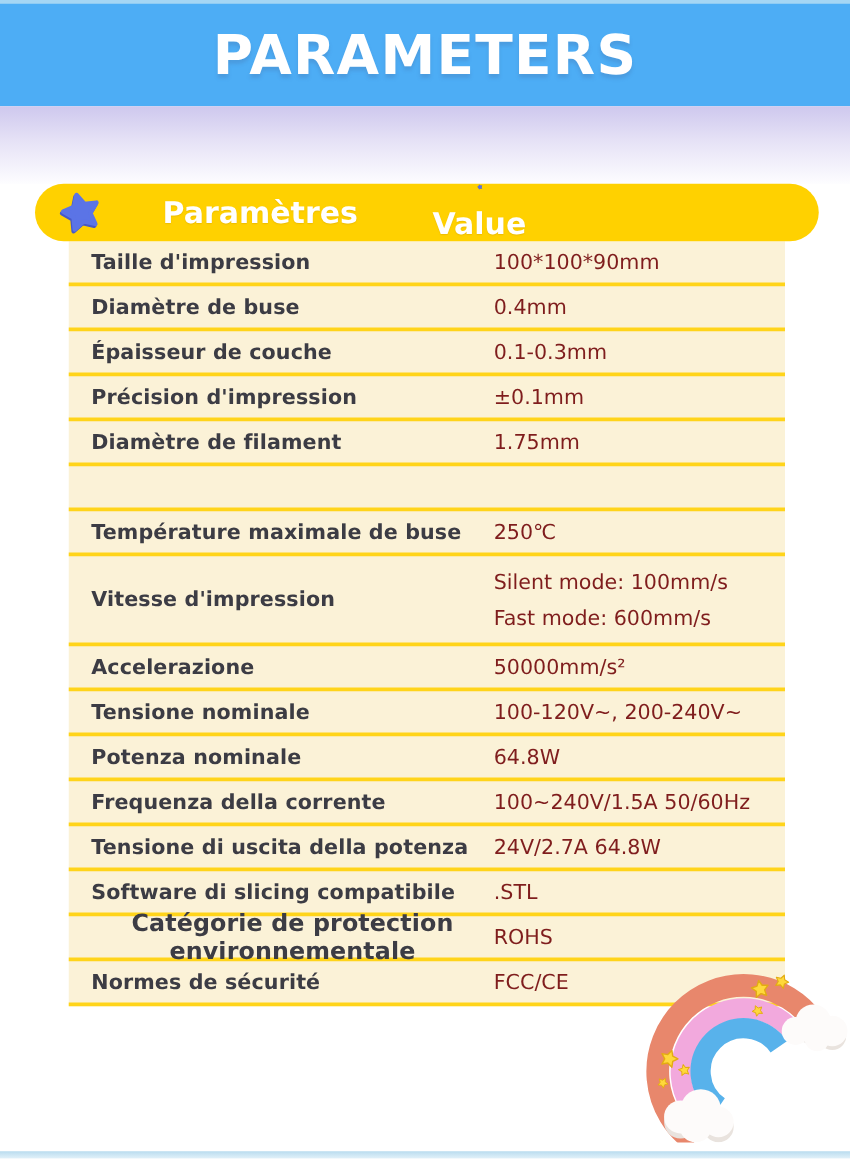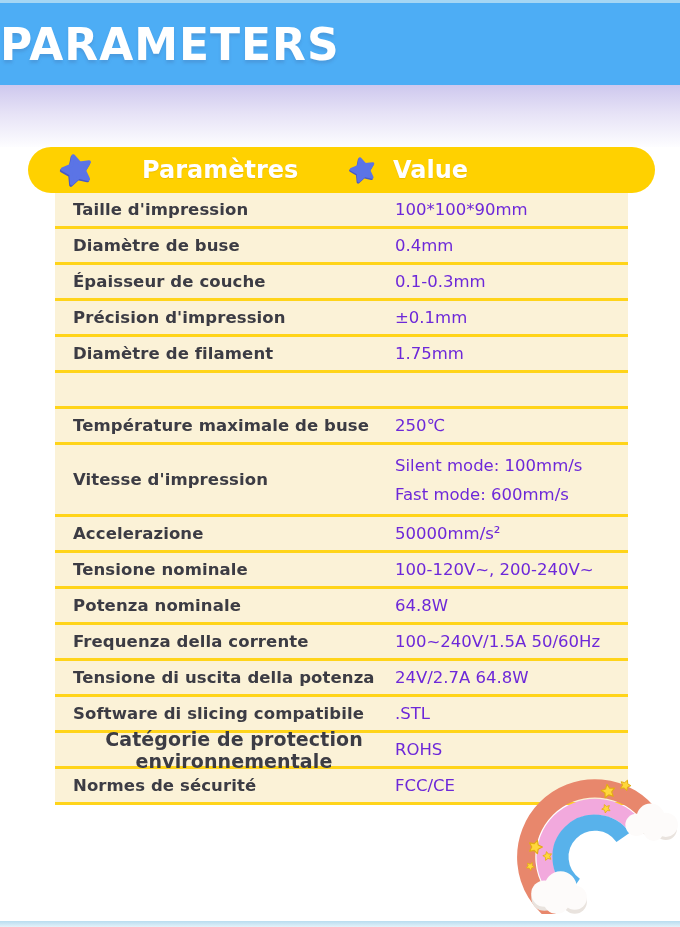--- a/index.html
+++ b/index.html
@@ -1,44 +1,44 @@
 <!DOCTYPE html>
 <html><head>
 <meta charset="utf-8">
 <style>
   html,body{margin:0;padding:0;background:#fff;}
   .page{position:relative;width:680px;height:927px;background:#FFFFFF;overflow:hidden;
         font-family:"DejaVu Sans","Liberation Sans",sans-serif;}
 
   
   .banner{height:85px;box-sizing:border-box;background:#4DADF5;border-top:3px solid #A5D6F4;
-          display:flex;align-items:center;justify-content:flex-start;}
+          display:flex;align-items:center;justify-content:center;}
   .banner h1{margin:0;font-size:44px;font-weight:800;color:#FFFFFF;letter-spacing:1px;
              text-shadow:0 3px 3px rgba(70,110,170,.28);}
 
   
   .fade{height:62px;background:linear-gradient(180deg,#CEC8EE 0%,#E6E2F6 45%,#FDFDFF 100%);}
 
   
   .pill{position:relative;margin-left:28px;width:627px;height:46px;background:#FFD100;border-radius:23px;}
   .pill-col{position:absolute;top:0;height:46px;display:flex;align-items:center;gap:13px;}
-  .pill-col.col1{left:28px;gap:44px;}
-  .pill-col.col2{left:318px;}
+  .pill-col.col1{left:16px;gap:44px;}
+  .pill-col.col2{left:318px;flex-direction:column;}
   .star-big{width:42px;height:42px;}
   .star-small{width:34px;height:34px;}
   .pill-label{font-size:24px;font-weight:700;color:#FFFFFF;text-shadow:0 1px 1px rgba(200,150,0,.35);}
 
   
   .table{margin-left:55px;width:573px;background:#FBF2D7;}
   .row{display:flex;align-items:center;height:33px;border-bottom:3px solid #FFD41A;}
   .row.tall{height:69px;}
   .label{box-sizing:border-box;width:340px;padding-left:18px;font-size:16.5px;font-weight:700;
          color:#3C3C44;letter-spacing:.1px;}
   .label.small{font-size:19px;text-align:center;}
-  .value{font-size:16.5px;font-weight:500;color:#6d28d9;}
+  .value{font-size:16.5px;font-weight:500;color:#7f1d1d;}
   .value-line{line-height:29px;}
 
   
   .rainbow{position:absolute;left:508px;top:772px;width:172px;height:142px;z-index:5;}
 
   
   .bottom-strip{position:absolute;left:0;bottom:0;width:680px;height:6px;
                 background:linear-gradient(180deg,#B9DCEF,#E3F2FA);}
   .defs-holder{position:absolute;width:0;height:0;overflow:hidden;}
 </style>

